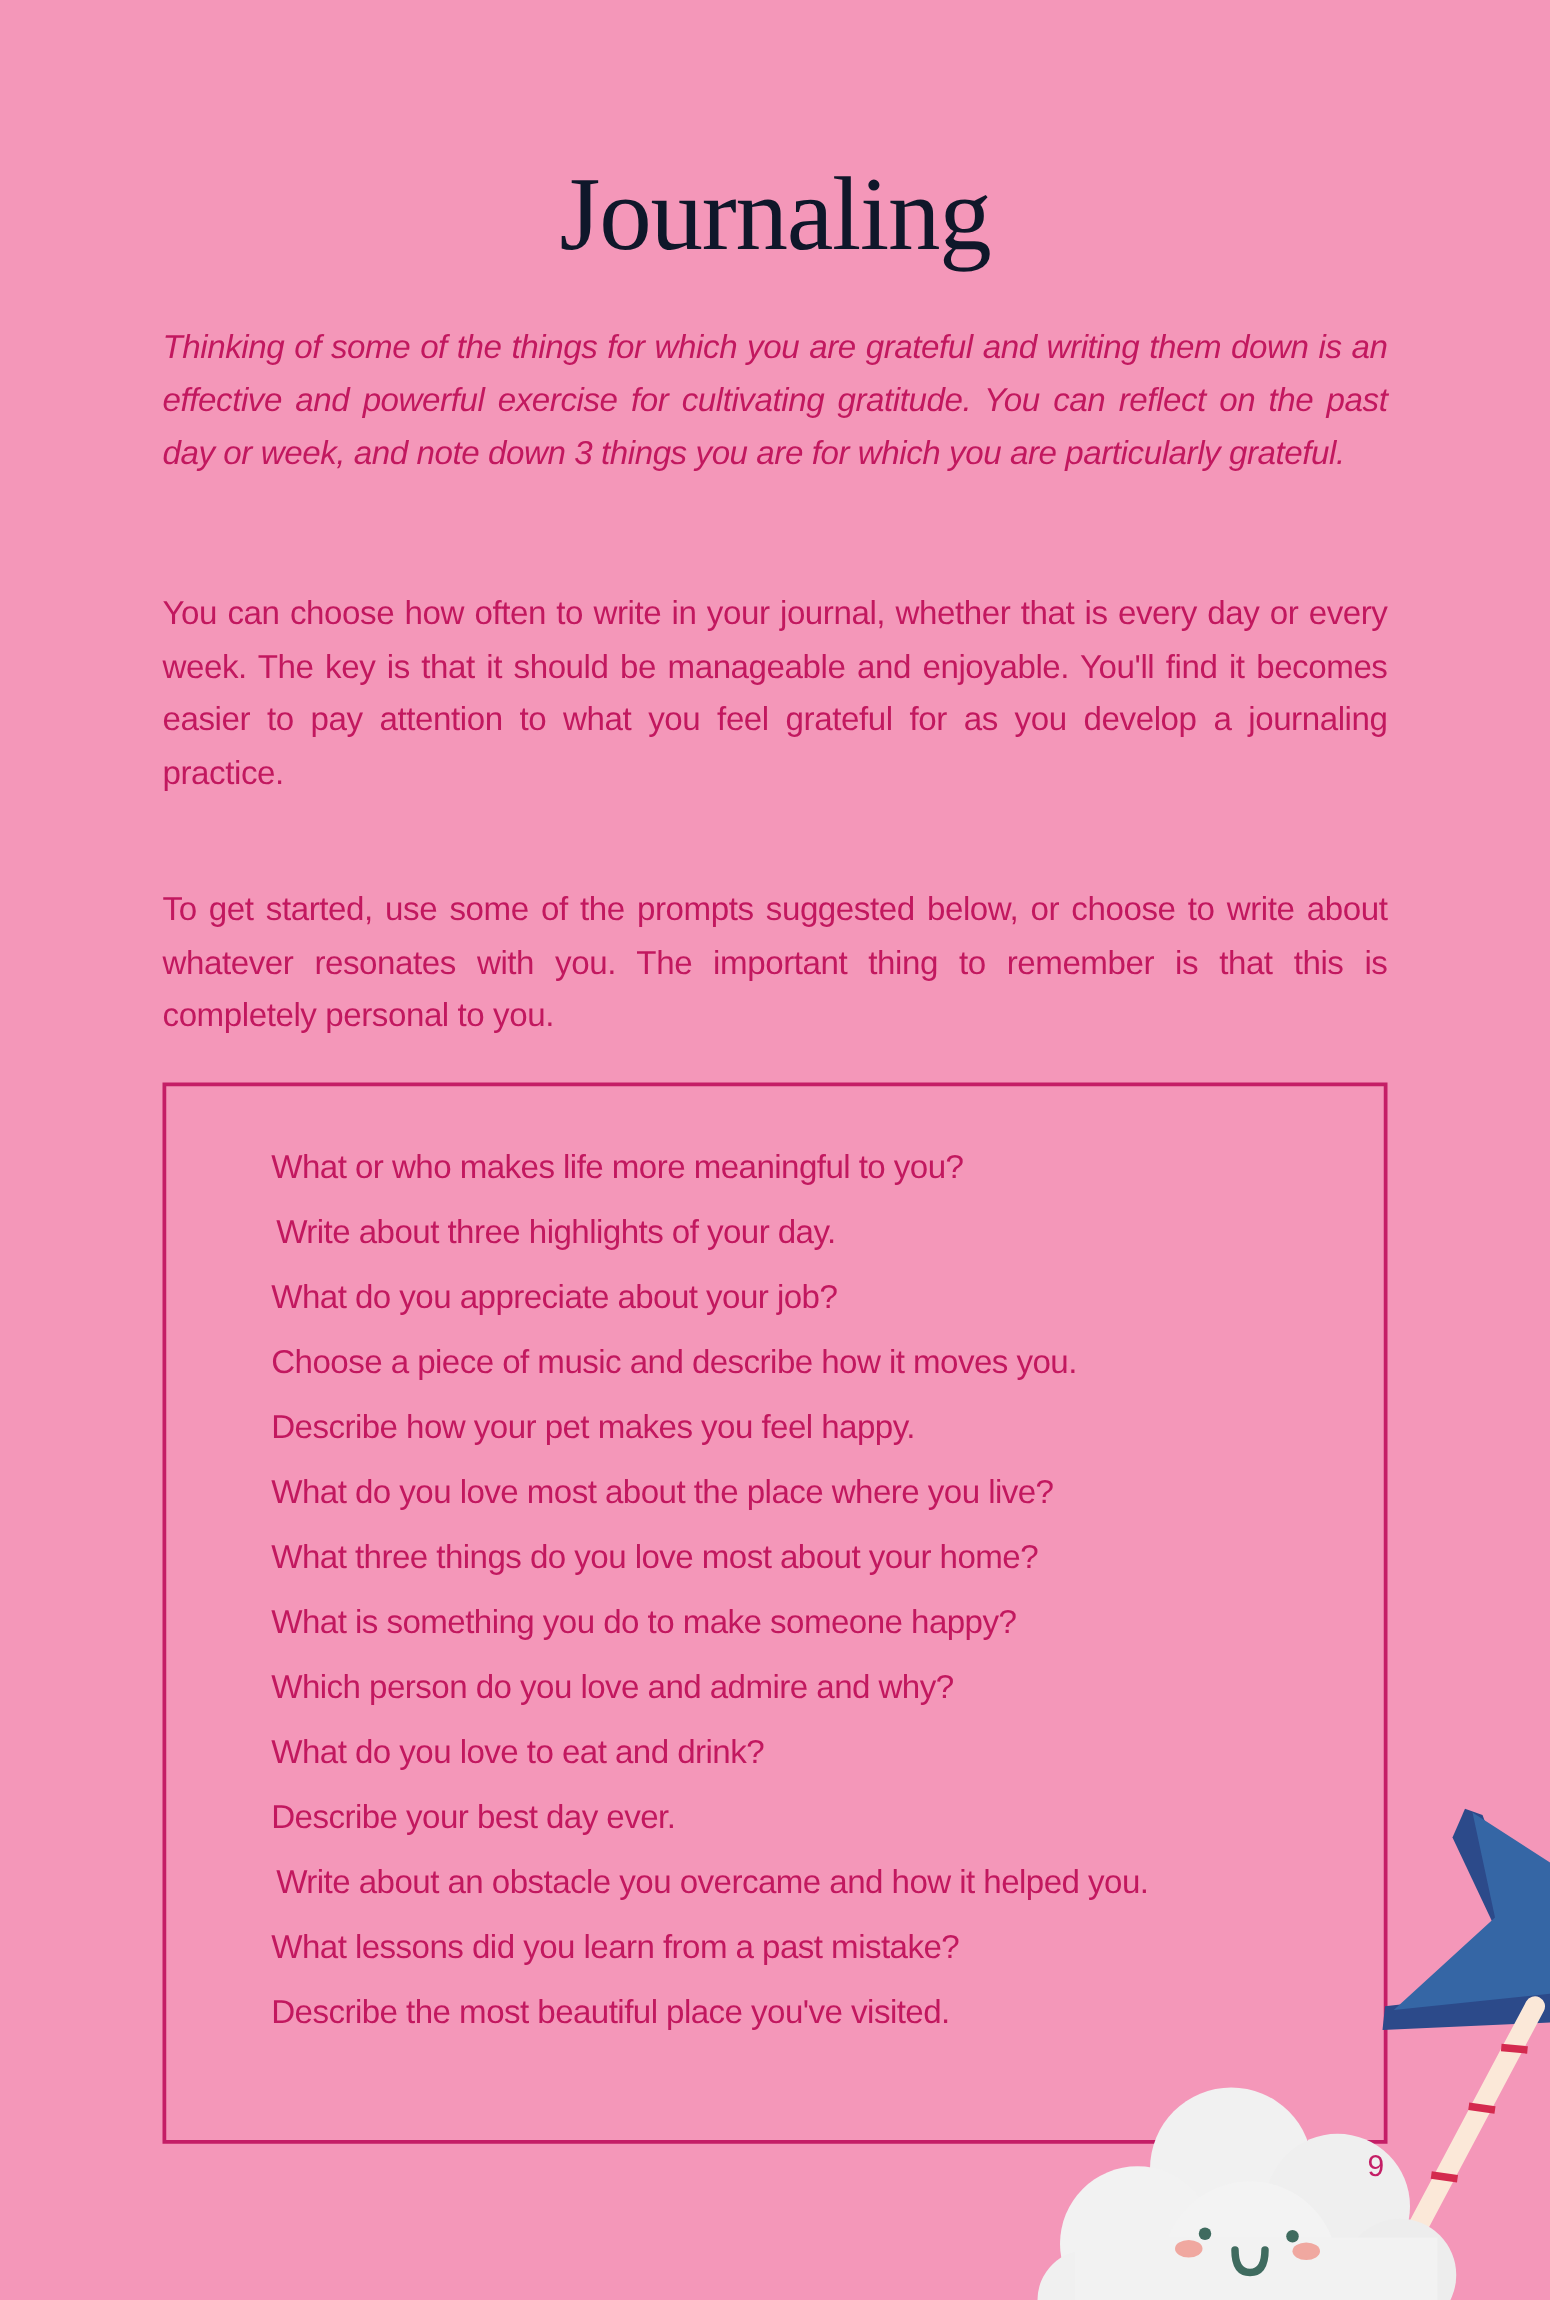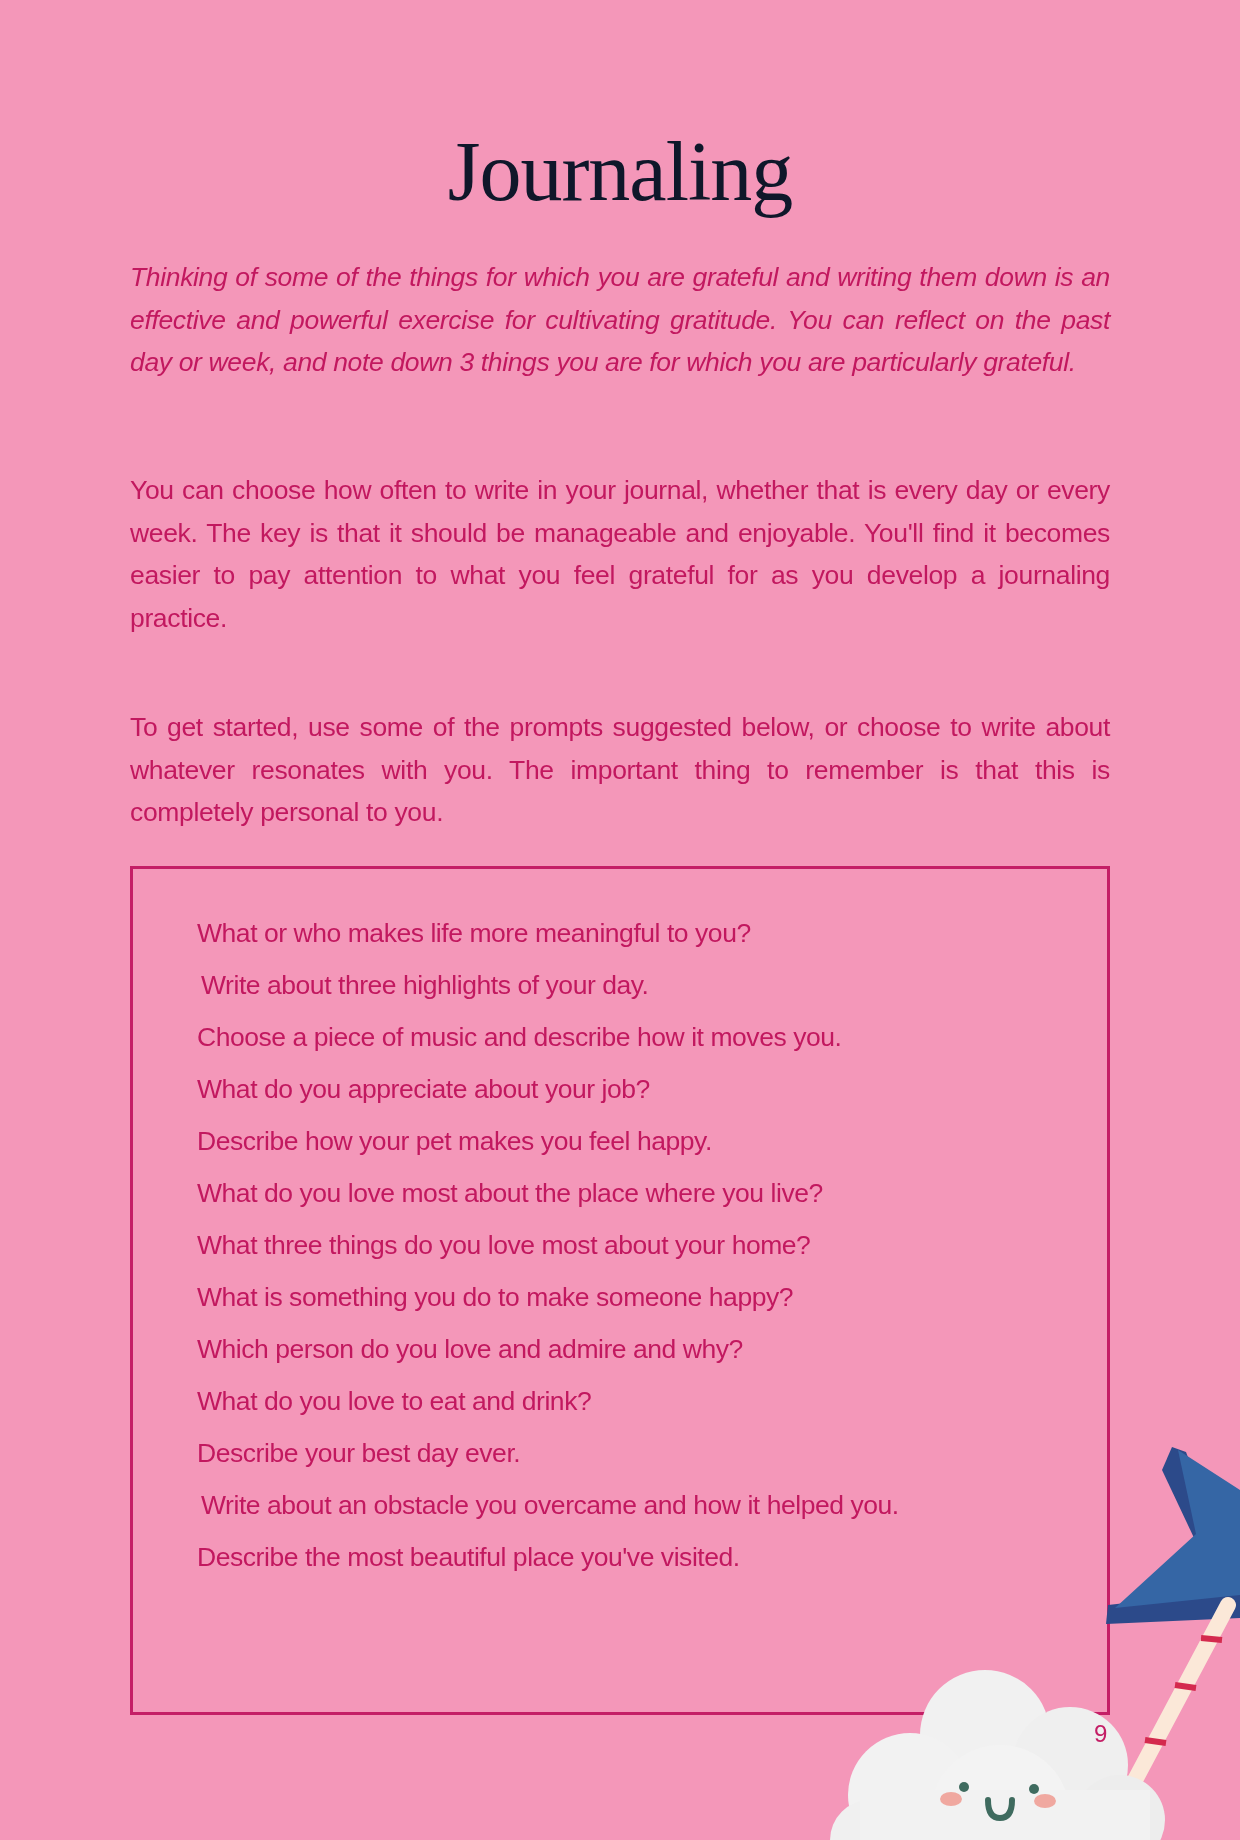--- a/index.html
+++ b/index.html
@@ -33,21 +33,21 @@
   #p3 { top: 682px; margin-top: 24px; }
 
   .prompt-box {
     position: absolute; left: 130px; top: 866px;
     width: 980px; height: 849px;
     box-sizing: border-box;
     border: 3px solid #c41e66;
   }
   .prompt-list {
     list-style: none; margin: 0; padding: 0;
-    position: absolute; left: 64px; top: 38px;
+    position: absolute; left: 84px; top: 38px;
   }
   .prompt-list li {
     font-size: 26.5px; line-height: 52px; height: 52px;
     letter-spacing: -0.45px; white-space: nowrap;
   }
   .prompt-list li.indent { padding-left: 4px; }
 
   .page-number {
     position: absolute; left: 1094px; top: 1720px;
     font-size: 24px; color: #c41e66;
@@ -63,30 +63,31 @@
   <h1 class="title">Journaling</h1>
 
   <p class="para" id="p1">Thinking of some of the things for which you are grateful and writing them down is an effective and powerful exercise for cultivating gratitude. You can reflect on the past day or week, and note down 3 things you are for which you are particularly grateful.</p>
   <p class="para" id="p2">You can choose how often to write in your journal, whether that is every day or every week. The key is that it should be manageable and enjoyable. You'll find it becomes easier to pay attention to what you feel grateful for as you develop a journaling practice.</p>
   <p class="para" id="p3">To get started, use some of the prompts suggested below, or choose to write about whatever resonates with you. The important thing to remember is that this is completely personal to you.</p>
 
   <div class="prompt-box">
     <ul class="prompt-list">
       <li>What or who makes life more meaningful to you?</li>
       <li class="indent">Write about three highlights of your day.</li>
+      <li>What do you appreciate about your job?</li>
       <li>Choose a piece of music and describe how it moves you.</li>
-      <li>What do you appreciate about your job?</li>
       <li>Describe how your pet makes you feel happy.</li>
       <li>What do you love most about the place where you live?</li>
       <li>What three things do you love most about your home?</li>
       <li>What is something you do to make someone happy?</li>
       <li>Which person do you love and admire and why?</li>
       <li>What do you love to eat and drink?</li>
       <li>Describe your best day ever.</li>
       <li class="indent">Write about an obstacle you overcame and how it helped you.</li>
+      <li>What lessons did you learn from a past mistake?</li>
       <li>Describe the most beautiful place you've visited.</li>
     </ul>
   </div>
 
   <svg class="decor" viewBox="0 0 1240 1840">
 
     <g>
 
       <polygon points="1172,1447 1186,1452 1215,1530 1195,1540 1162,1470" fill="#2c4a8a"></polygon>
       <polygon points="1108,1605 1240,1590 1240,1618 1106,1624" fill="#2c4a8a"></polygon>

